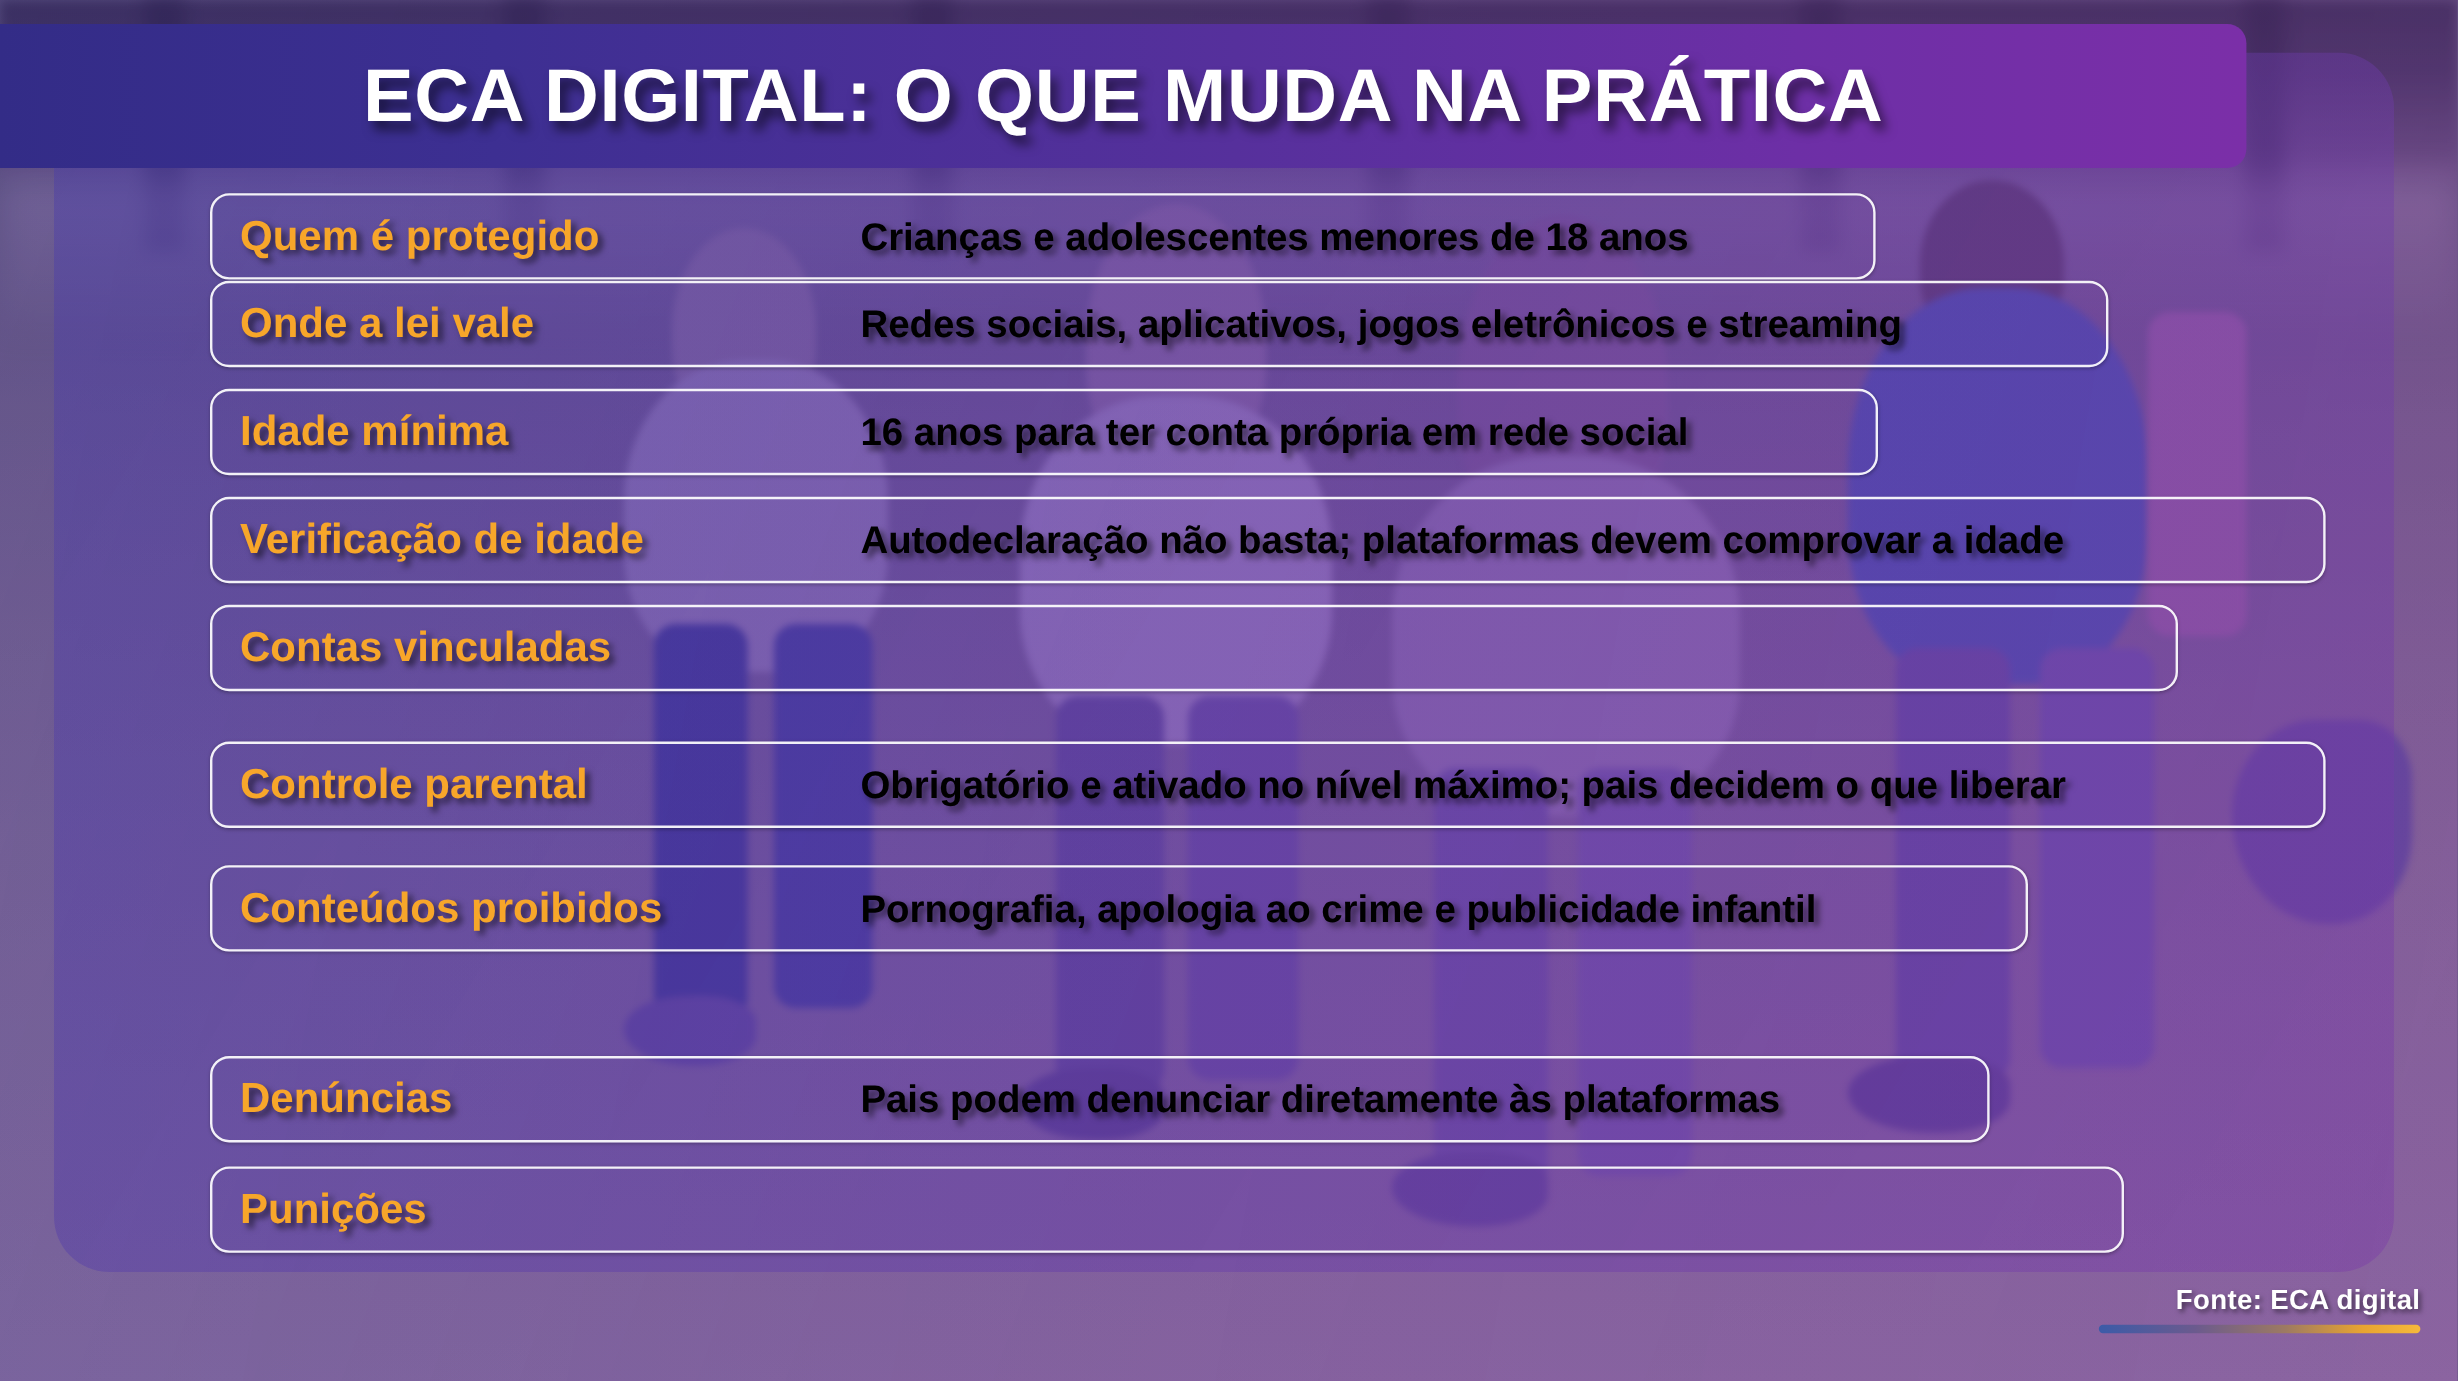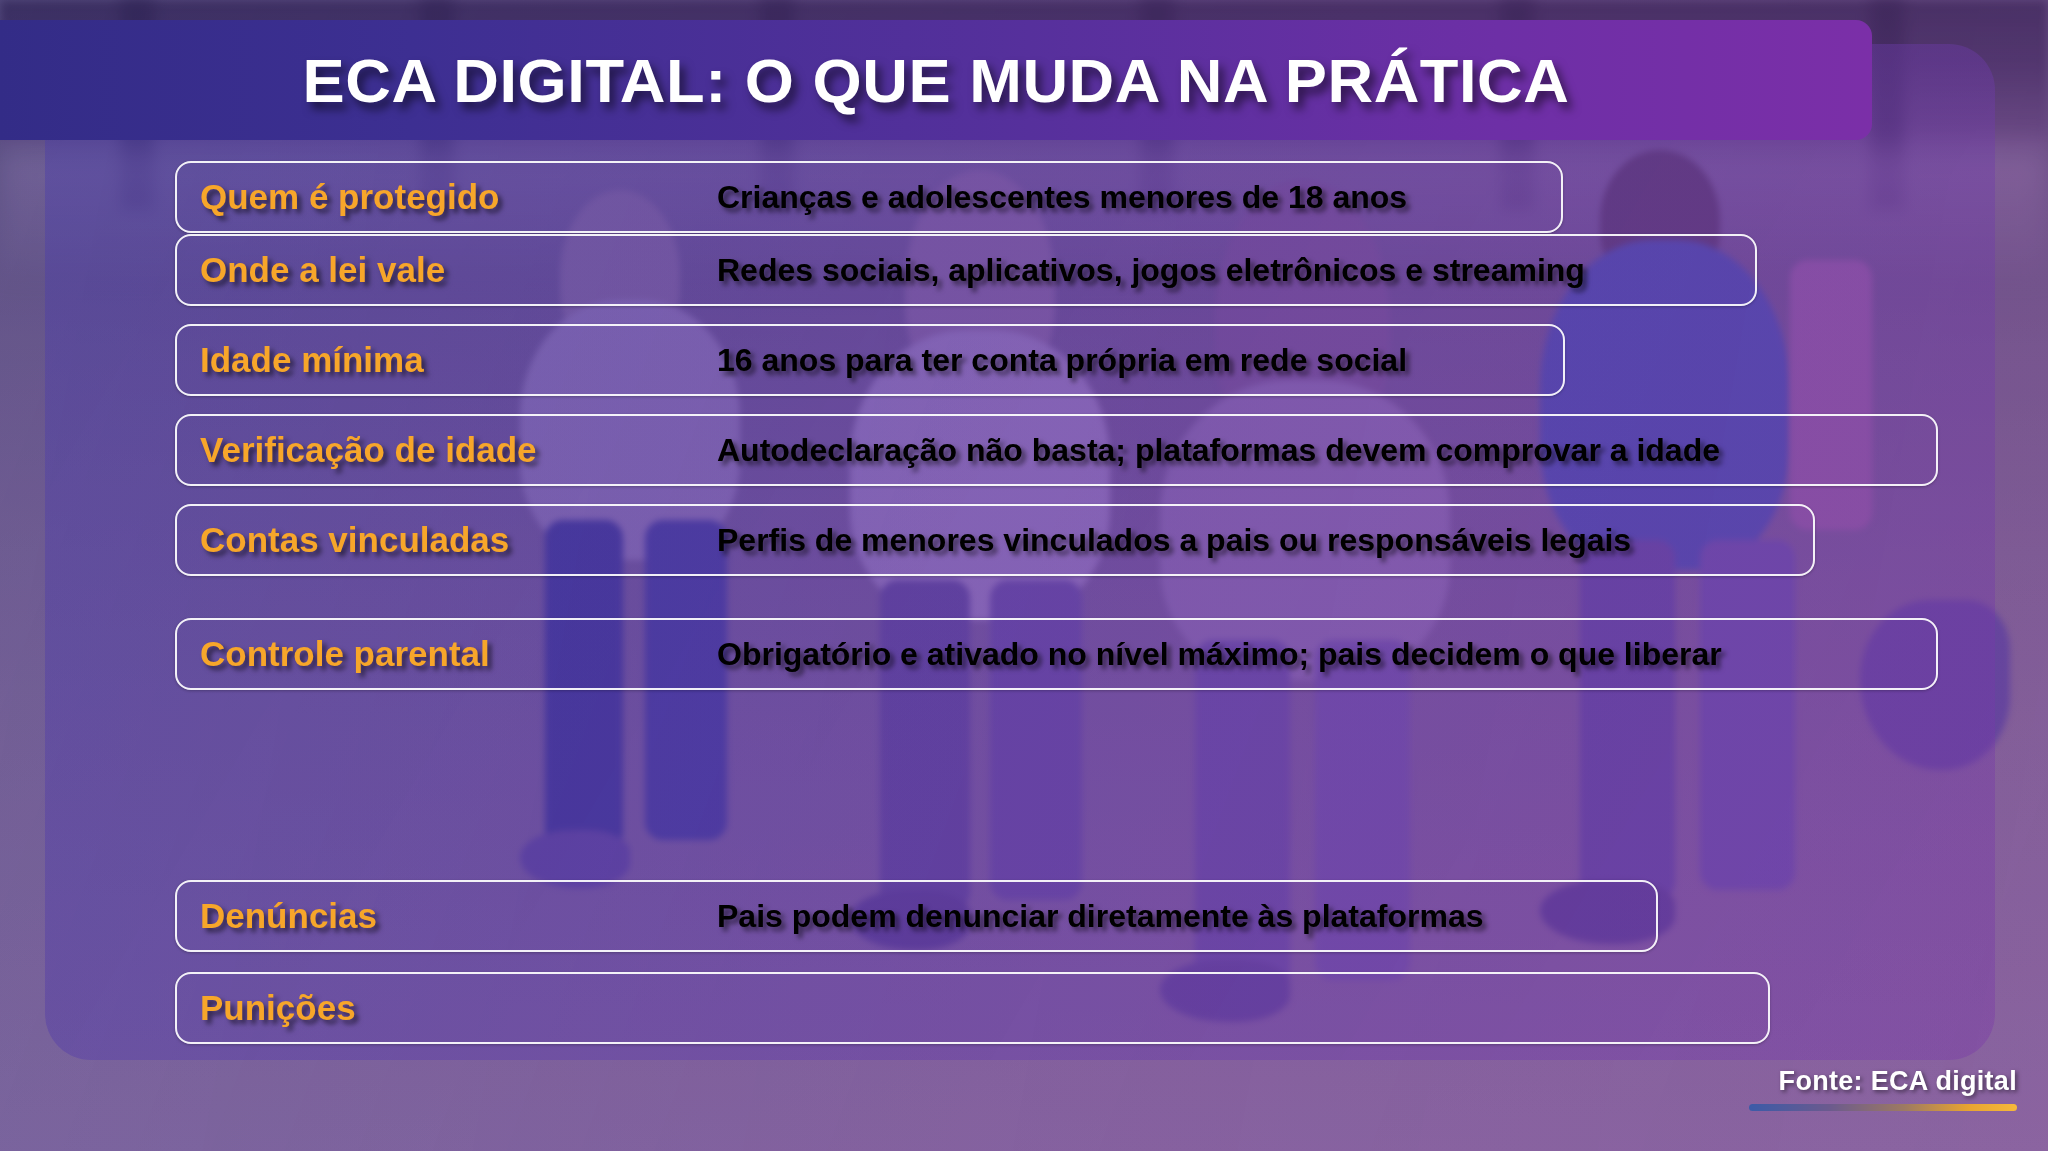--- a/index.html
+++ b/index.html
@@ -126,21 +126,21 @@
     text-shadow:4px 4px 5px rgba(0,0,0,0.55);
   }
 
   
   #source {
     position:absolute;
     right:31px; bottom:40px;
     text-align:right;
   }
   #source .src-text {
-    font-size:27px;
+    font-size:23px;
     font-weight:700;
     color:#ffffff;
     white-space:nowrap;
     text-shadow:2px 2px 4px rgba(0,0,0,0.5);
     letter-spacing:0.3px;
   }
   #source .src-rule {
     margin-top:7px;
     height:7px;
     width:268px;
@@ -226,28 +226,31 @@
     <span class="desc">16 anos para ter conta própria em rede social</span>
   </div>
 
   <div class="row" style="top: 414px; width: 1763px;">
     <span class="label">Verificação de idade</span>
     <span class="desc">Autodeclaração não basta; plataformas devem comprovar a idade</span>
   </div>
 
   <div class="row" style="top: 504px; width: 1640px;">
     <span class="label">Contas vinculadas</span>
-    <span class="desc">Perfis de menores vinculados a pais ou responsáveis legais</span>
   </div>
 
   <div class="row" style="top: 618px; width: 1763px;">
     <span class="label">Controle parental</span>
     <span class="desc">Obrigatório e ativado no nível máximo; pais decidem o que liberar</span>
   </div>
 
+  <div class="row" style="top: 721px; width: 1515px;">
+    <span class="label">Conteúdos proibidos</span>
+    <span class="desc">Pornografia, apologia ao crime e publicidade infantil</span>
+  </div>
 
   <div class="row" style="top: 880px; width: 1483px;">
     <span class="label">Denúncias</span>
     <span class="desc">Pais podem denunciar diretamente às plataformas</span>
   </div>
 
   <div class="row" style="top: 972px; width: 1595px;">
     <span class="label">Punições</span>
   </div>
 

